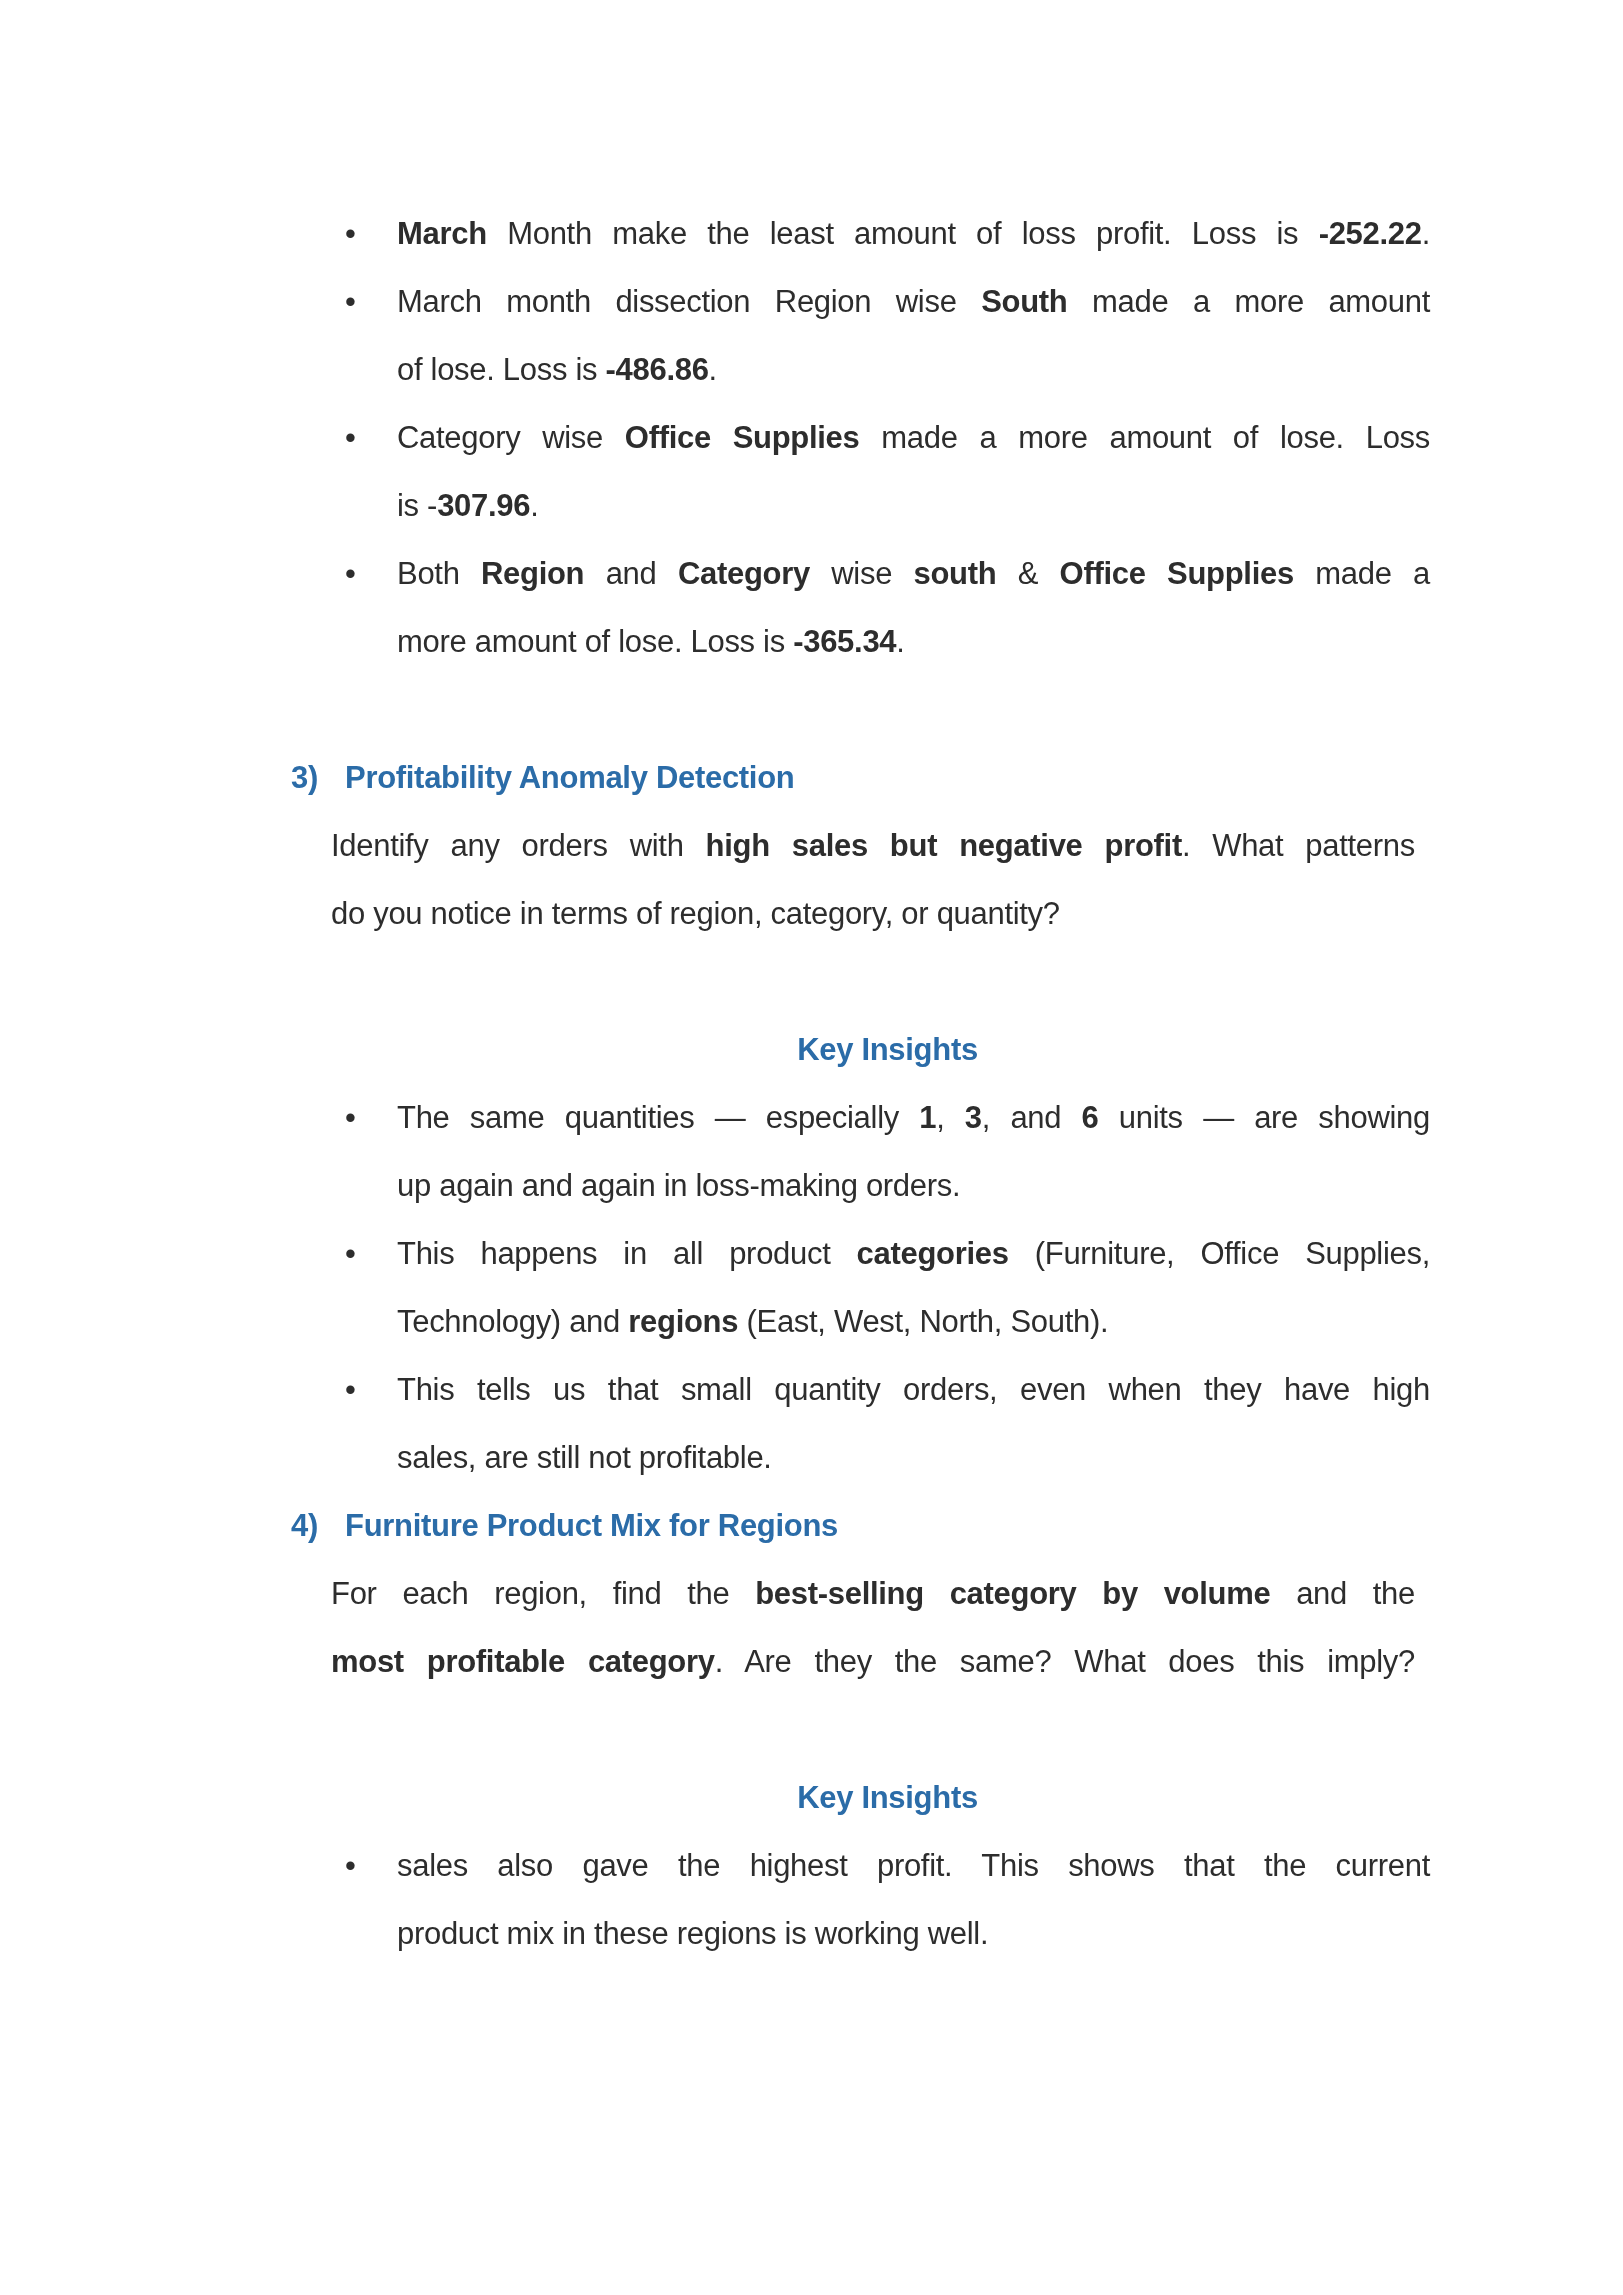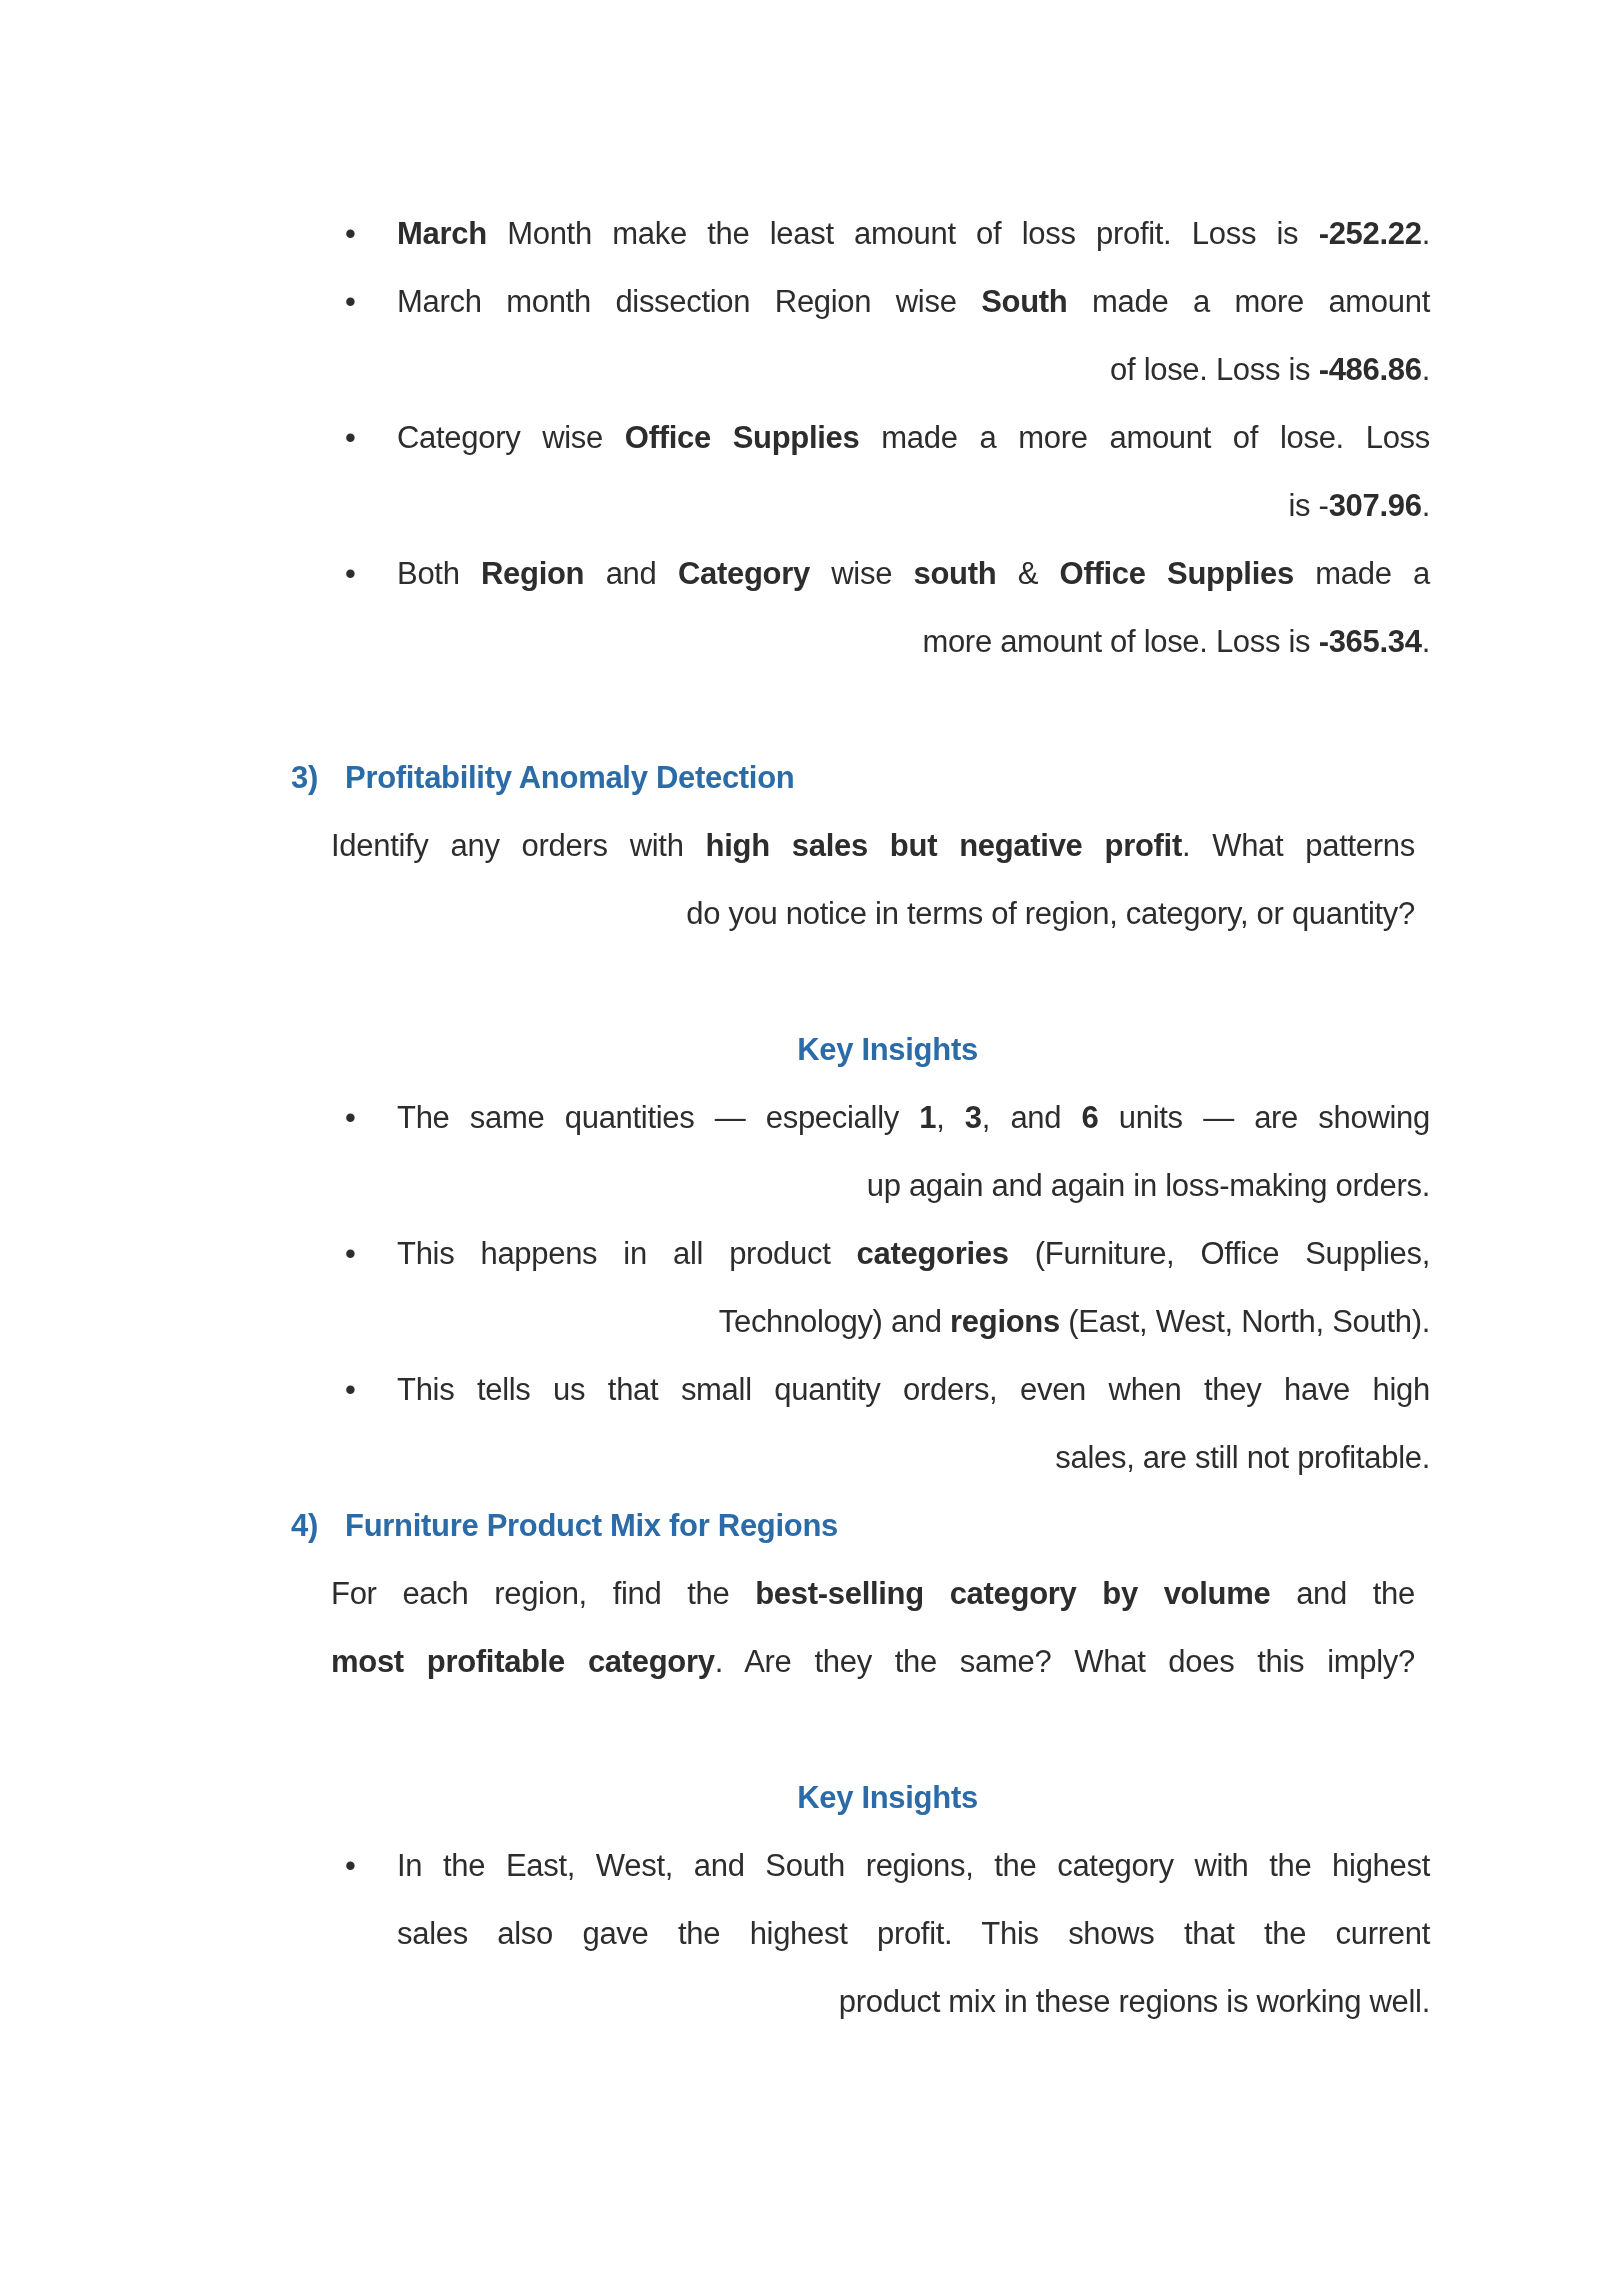--- a/index.html
+++ b/index.html
@@ -16,21 +16,21 @@
     position:absolute;
     top:200px; left:291px;
     width:1139px;
     font-size:31px;
     line-height:68px;
     letter-spacing:-0.3px;
   }
   .content b { font-weight:700; }
 
   
-  .line { text-align:right; }
+  .line { text-align:left; }
   .line.j { text-align:justify; text-align-last:justify; text-justify:inter-word; }
 
   
   .bullet { display:flex; margin-left:54px; }
   .bullet .dot { flex:0 0 52px; width:52px; }
   .bullet .btext { flex:1 1 auto; width:1032px; min-width:0; }
 
   
   .heading { display:flex; font-weight:700; color:var(--accent,#2b6ca8); }
   .heading .hnum { flex:0 0 54px; width:54px; }
@@ -114,21 +114,20 @@
       </div>
       <div class="para">
         <div class="line j">For each region, find the <b>best-selling category by volume</b> and the</div>
         <div class="line j"><b>most profitable category</b>. Are they the same? What does this imply?</div>
       </div>
       <div class="subheading mt">Key Insights</div>
       <div class="bullet-list">
         <div class="bullet">
           <span class="dot">•</span>
           <div class="btext">
-            <div class="line j">In the East, West, and South regions, the category with the highest</div>
             <div class="line j">sales also gave the highest profit. This shows that the current</div>
             <div class="line">product mix in these regions is working well.</div>
           </div>
         </div>
       </div>
     </div>
 </div>
 
 
 </body></html>

